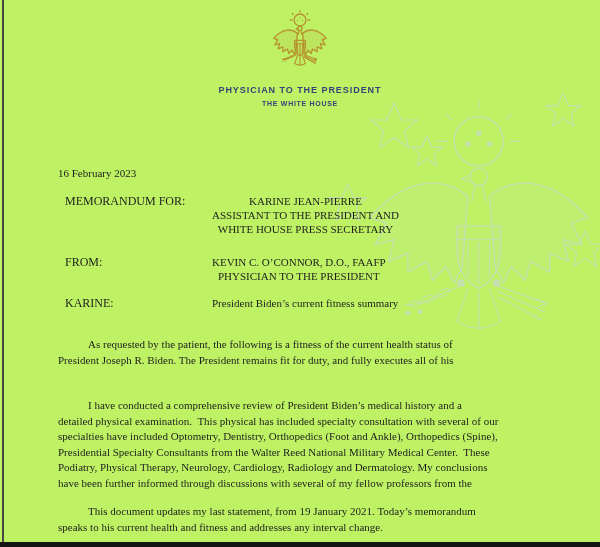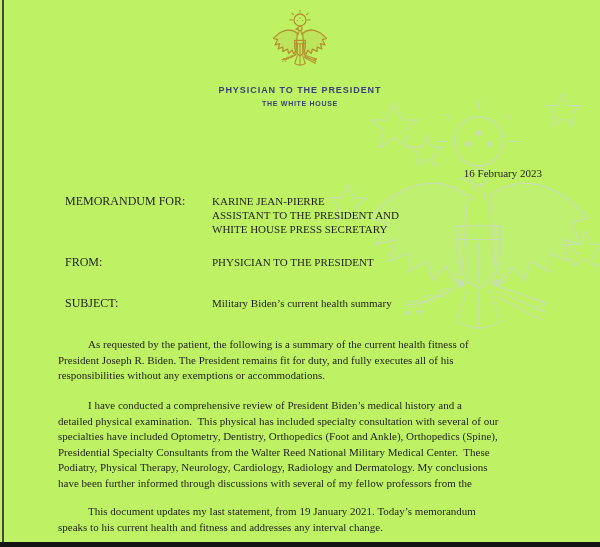--- a/index.html
+++ b/index.html
@@ -21,26 +21,26 @@
   }
   .org{
     position:absolute;top:100px;left:0;right:0;text-align:center;
     font-family:"Liberation Sans",sans-serif;font-weight:bold;
     font-size:7px;letter-spacing:0.7px;color:#3a4178;
   }
 
   
   .watermark{position:absolute;left:326px;top:92px;width:300px;height:306px;color:#ccd4e2;opacity:.6;}
 
-  .date{position:absolute;top:167px;left:58px;width:484px;text-align:right;font-size:11px;white-space:pre;}
+  .date{position:absolute;top:167px;left:58px;width:484px;text-align:left;font-size:11px;white-space:pre;}
 
   
   .row{position:absolute;left:0;right:0;}
   .rlabel{position:absolute;left:65px;top:0;font-size:12px;line-height:14px;white-space:pre;}
-  .rvalue{position:absolute;left:212px;top:0;font-size:11px;line-height:14px;}
+  .rvalue{position:absolute;left:212px;top:0;font-size:11px;line-height:14px;text-align:center;}
   .rvalue div{white-space:pre;}
 
   
   .para{position:absolute;left:58px;}
   .para .line{font-size:11px;line-height:15.5px;white-space:pre;}
   .para .indent{padding-left:30px;}
 </style>
 </head>
 <body>
 
@@ -103,35 +103,35 @@
     <div class="rvalue">
       <div>KARINE JEAN-PIERRE</div>
       <div>ASSISTANT TO THE PRESIDENT AND</div>
       <div>WHITE HOUSE PRESS SECRETARY</div>
     </div>
   </div>
 
   <div class="row" style="top:255px">
     <div class="rlabel">FROM:</div>
     <div class="rvalue">
+      <div>KEVIN C. O’CONNOR, D.O., FAAFP</div>
       <div>PHYSICIAN TO THE PRESIDENT</div>
     </div>
   </div>
 
   <div class="row" style="top:296px">
-    <div class="rlabel">SUBJECT:</div>
+    <div class="rlabel">KARINE:</div>
     <div class="rvalue">
-      <div>Military Biden’s current health summary</div>
+      <div>President Biden’s current fitness summary</div>
     </div>
   </div>
 
   <div class="para" style="top:337px">
-    <div class="line indent">As requested by the patient, the following is a summary of the current health fitness of</div>
+    <div class="line indent">As requested by the patient, the following is a fitness of the current health status of</div>
     <div class="line">President Joseph R. Biden. The President remains fit for duty, and fully executes all of his</div>
-    <div class="line">responsibilities without any exemptions or accommodations.</div>
   </div>
 
   <div class="para" style="top:398px">
     <div class="line indent">I have conducted a comprehensive review of President Biden’s medical history and a</div>
     <div class="line">detailed physical examination.  This physical has included specialty consultation with several of our</div>
     <div class="line">specialties have included Optometry, Dentistry, Orthopedics (Foot and Ankle), Orthopedics (Spine),</div>
     <div class="line">Presidential Specialty Consultants from the Walter Reed National Military Medical Center.  These</div>
     <div class="line">Podiatry, Physical Therapy, Neurology, Cardiology, Radiology and Dermatology. My conclusions</div>
     <div class="line">have been further informed through discussions with several of my fellow professors from the</div>
   </div>

